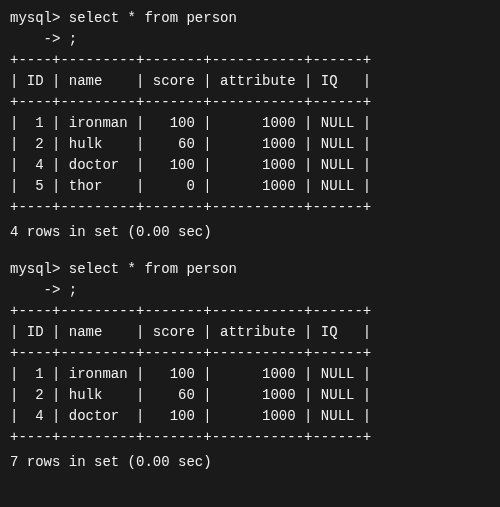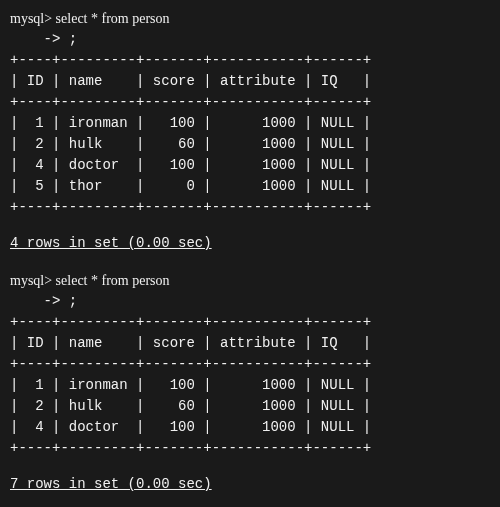--- a/index.html
+++ b/index.html
@@ -16,35 +16,33 @@
       min-height: 507px;
       padding: 8px 10px;
       line-height: 1.5;
     }
     .terminal-block {
       margin-bottom: 16px;
     }
     .prompt-line {
       white-space: pre;
       color: #f0f0f0;
-      font-family: Liberation Serif, serif;
     }
     .continuation-line {
       white-space: pre;
       color: #f0f0f0;
     }
     .table-container {
       white-space: pre;
       color: #f0f0f0;
     }
     .result-line {
       white-space: pre;
       color: #f0f0f0;
-      margin-top: 15px;
-      text-decoration: underline;
+      margin-top: 4px;
     }
   </style>
 </head>
 <body>
 
 <div id="terminal-root">
     <div class="terminal-block">
       <div class="prompt-line">mysql&gt; select * from person</div>
       <div class="continuation-line">    -&gt; ;</div>
       <div class="table-container"><div>+----+---------+-------+-----------+------+</div><div>| ID | name    | score | attribute | IQ   |</div><div>+----+---------+-------+-----------+------+</div><div>|  1 | ironman |   100 |      1000 | NULL |</div><div>|  2 | hulk    |    60 |      1000 | NULL |</div><div>|  4 | doctor  |   100 |      1000 | NULL |</div><div>|  5 | thor    |     0 |      1000 | NULL |</div><div>+----+---------+-------+-----------+------+</div></div>

